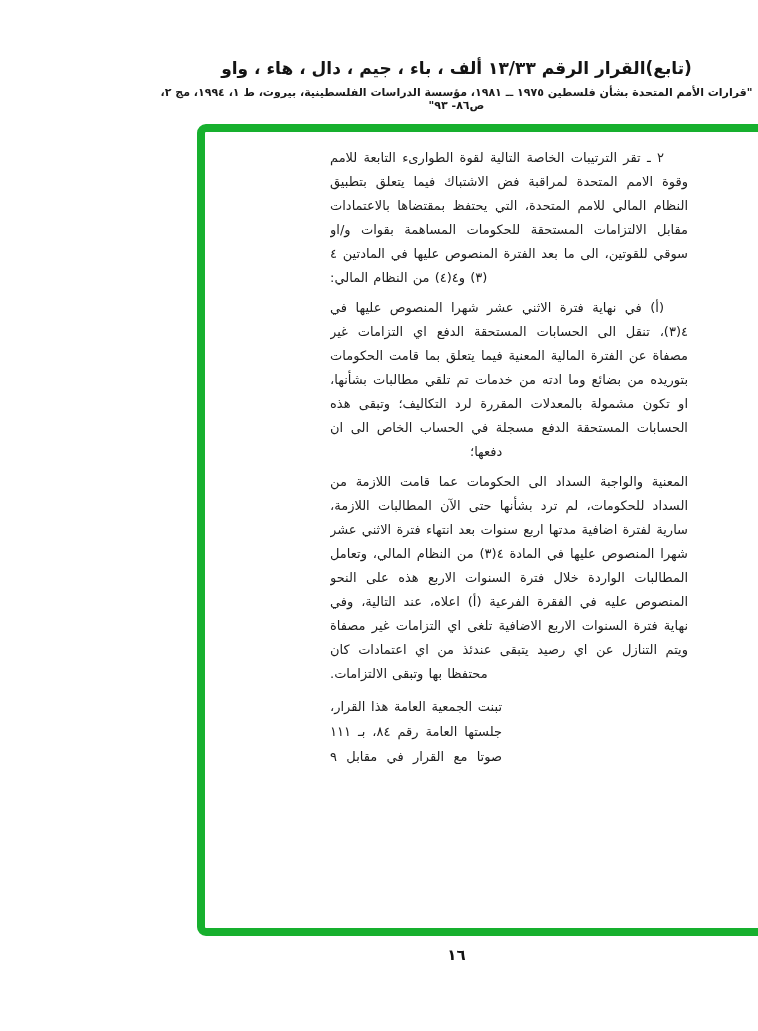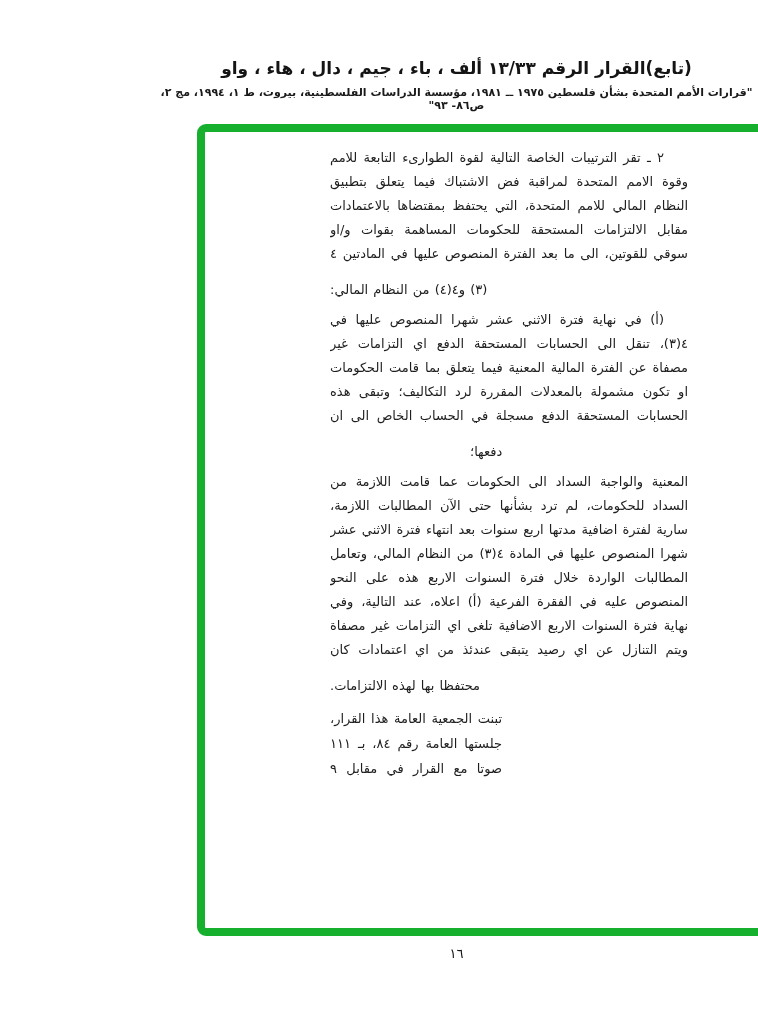--- a/index.html
+++ b/index.html
@@ -40,36 +40,36 @@
     color:#1d1d1d;
   }
   .para + .para{margin-top:6px;}
   .line{
     line-height:24px;height:24px;overflow:hidden;
     text-align:justify;
     text-align-last:justify;
     word-spacing:1px;
   }
   .para.indent .line.first{padding-right:24px;}
-  .para .line.last{text-align-last:left;margin-top:12px;}
+  .para .line.last{text-align-last:left;}
   .para-a .line.last{padding-left:140px;}
   
   .closing{
     margin-top:8px;
     width:172px;
     margin-right:auto;margin-left:0;
     direction:rtl;
   }
   .closing .line{line-height:25px;height:25px;}
   .closing .line.last{text-align-last:left;padding-left:6px;}
   
   .pagenum{
     position:absolute;top:946px;left:0;right:0;
     text-align:center;
-    font-size:13px;font-weight:normal;color:#141414;
+    font-size:15px;font-weight:bold;color:#141414;
   }
 </style>
 </head>
 <body>
 
 <div class="page">
 
   <div class="h1">(تابع)القرار الرقم ١٣/٣٣ ألف ، باء ، جيم ، دال ، هاء ، واو</div>
 
   <div class="h2">"قرارات الأمم المتحدة بشأن فلسطين ١٩٧٥ ــ ١٩٨١، مؤسسة الدراسات الفلسطينية، بيروت، ط ١، ١٩٩٤، مج ٢، ص٨٦- ٩٣"</div>
@@ -83,35 +83,36 @@
           <div class="line">النظام المالي للامم المتحدة، التي يحتفظ بمقتضاها بالاعتمادات المطلوبة</div>
           <div class="line">مقابل الالتزامات المستحقة للحكومات المساهمة بقوات و/او بدعم</div>
           <div class="line">سوقي للقوتين، الى ما بعد الفترة المنصوص عليها في المادتين ٤</div>
           <div class="line last">(٣) و٤(٤) من النظام المالي:</div>
         </div>
 
       <div class="para indent para-a">
           <div class="line first">(أ) في نهاية فترة الاثني عشر شهرا المنصوص عليها في المادة</div>
           <div class="line">٤(٣)، تنقل الى الحسابات المستحقة الدفع اي التزامات غير</div>
           <div class="line">مصفاة عن الفترة المالية المعنية فيما يتعلق بما قامت الحكومات</div>
+          <div class="line">بتوريده من بضائع وما ادته من خدمات تم تلقي مطالبات بشأنها،</div>
           <div class="line">او تكون مشمولة بالمعدلات المقررة لرد التكاليف؛ وتبقى هذه</div>
           <div class="line">الحسابات المستحقة الدفع مسجلة في الحساب الخاص الى ان يتم</div>
           <div class="line last">دفعها؛</div>
         </div>
 
       <div class="para indent">
           <div class="line">المعنية والواجبة السداد الى الحكومات عما قامت اللازمة من</div>
           <div class="line">السداد للحكومات، لم ترد بشأنها حتى الآن المطالبات اللازمة،</div>
           <div class="line">سارية لفترة اضافية مدتها اربع سنوات بعد انتهاء فترة الاثني عشر</div>
           <div class="line">شهرا المنصوص عليها في المادة ٤(٣) من النظام المالي، وتعامل</div>
           <div class="line">المطالبات الواردة خلال فترة السنوات الاربع هذه على النحو</div>
           <div class="line">المنصوص عليه في الفقرة الفرعية (أ) اعلاه، عند التالية، وفي</div>
           <div class="line">نهاية فترة السنوات الاربع الاضافية تلغى اي التزامات غير مصفاة</div>
           <div class="line">ويتم التنازل عن اي رصيد يتبقى عندئذ من اي اعتمادات كان</div>
-          <div class="line last">محتفظا بها لهذه الالتزامات.</div>
+          <div class="line last">محتفظا بها وتبقى الالتزامات.</div>
         </div>
 
       <div class="closing">
           <div class="line first">تبنت الجمعية العامة هذا القرار، في</div>
           <div class="line">جلستها العامة رقم ٨٤، بـ ١١١</div>
           <div class="line">صوتا مع القرار في مقابل ٩ ضده</div>
         </div>
 
     </div>
   </div>

